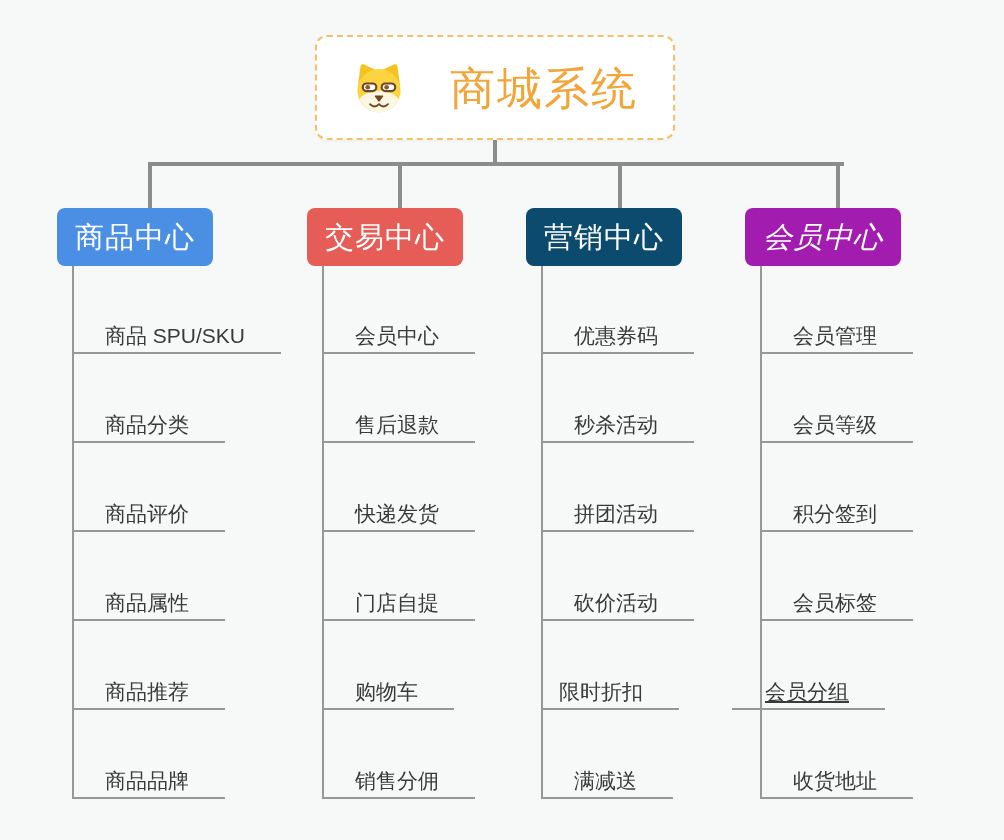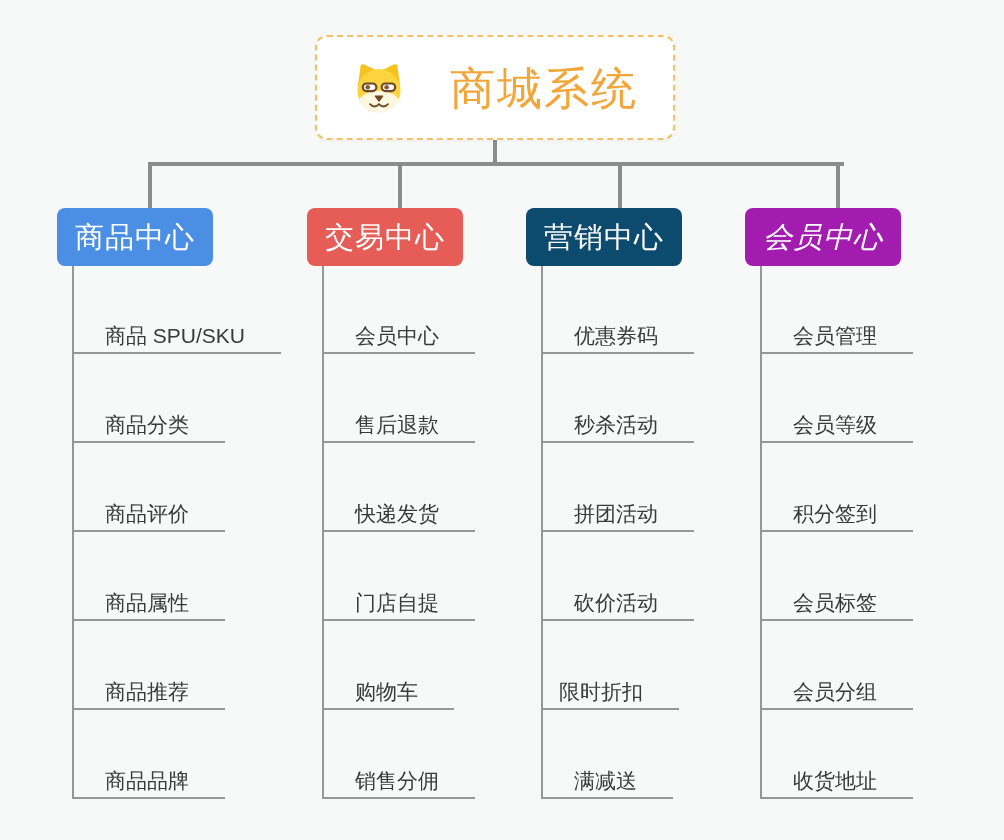--- a/index.html
+++ b/index.html
@@ -111,17 +111,17 @@
       <div class="leaf" style="left: 541px; top: 671px; padding-left: 18px;">限时折扣</div>
       <div class="leaf" style="left: 541px; top: 760px;">满减送</div>
       <div class="branch-box" style="left: 745px; background: #a21caf; font-style: italic;">
         <span class="branch-label">会员中心</span>
       </div>
       <div class="trunk" style="left: 760px; top: 266px; height: 533px;"></div>
       <div class="leaf" style="left: 760px; top: 315px;">会员管理</div>
       <div class="leaf" style="left: 760px; top: 404px;">会员等级</div>
       <div class="leaf" style="left: 760px; top: 493px;">积分签到</div>
       <div class="leaf" style="left: 760px; top: 582px;">会员标签</div>
-      <div class="leaf" style="left: 760px; top: 671px;">会员分组</div>
+      <div class="leaf" style="left: 732px; top: 671px; text-decoration: underline;">会员分组</div>
       <div class="leaf" style="left: 760px; top: 760px;">收货地址</div>
     </div>
 
 </div>
 
 </body></html>

